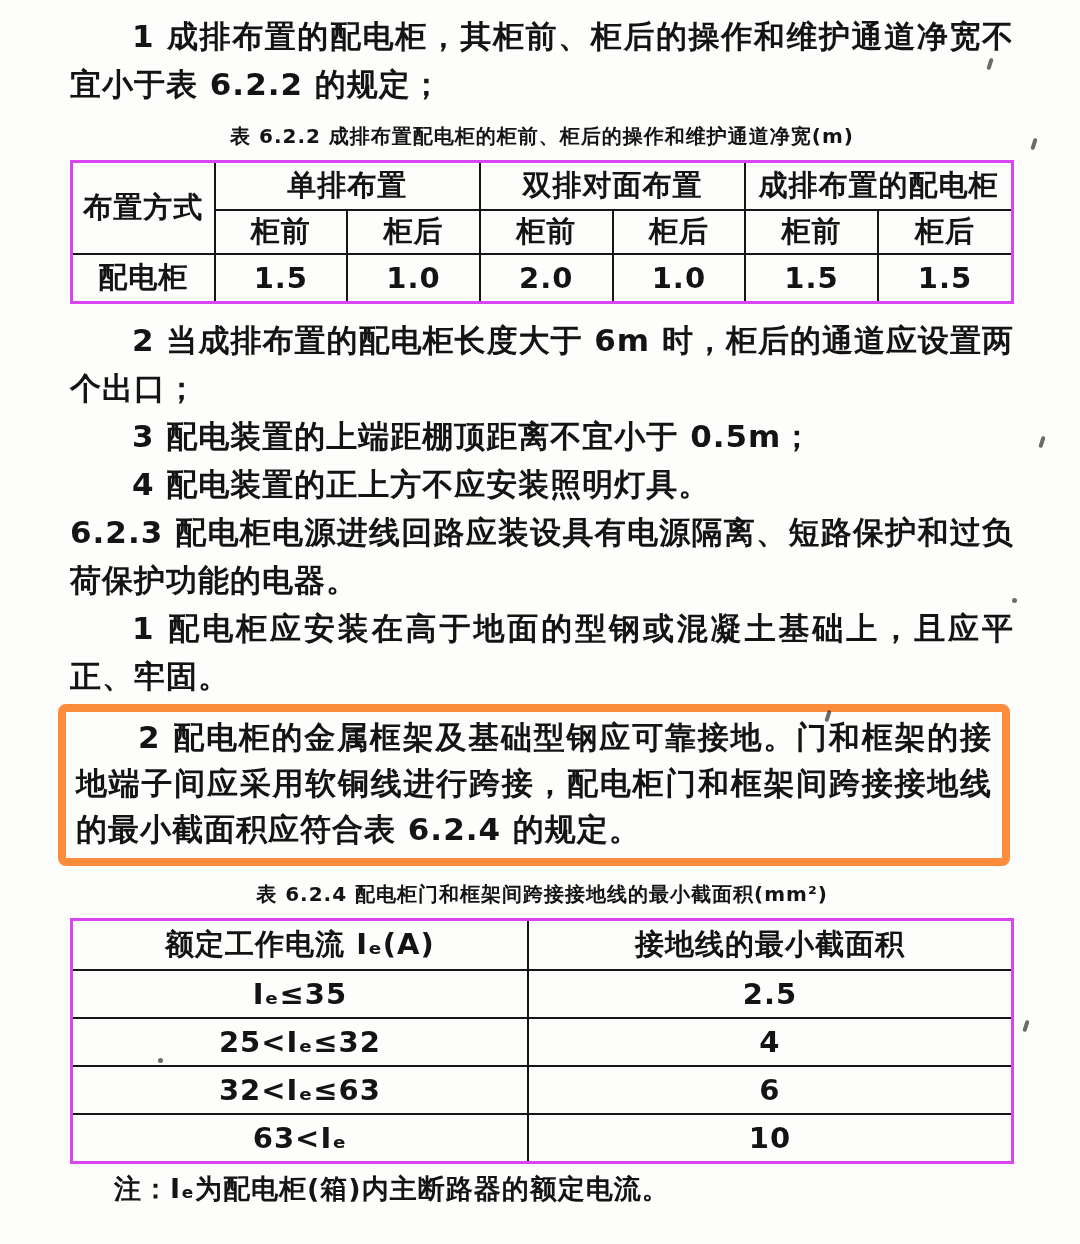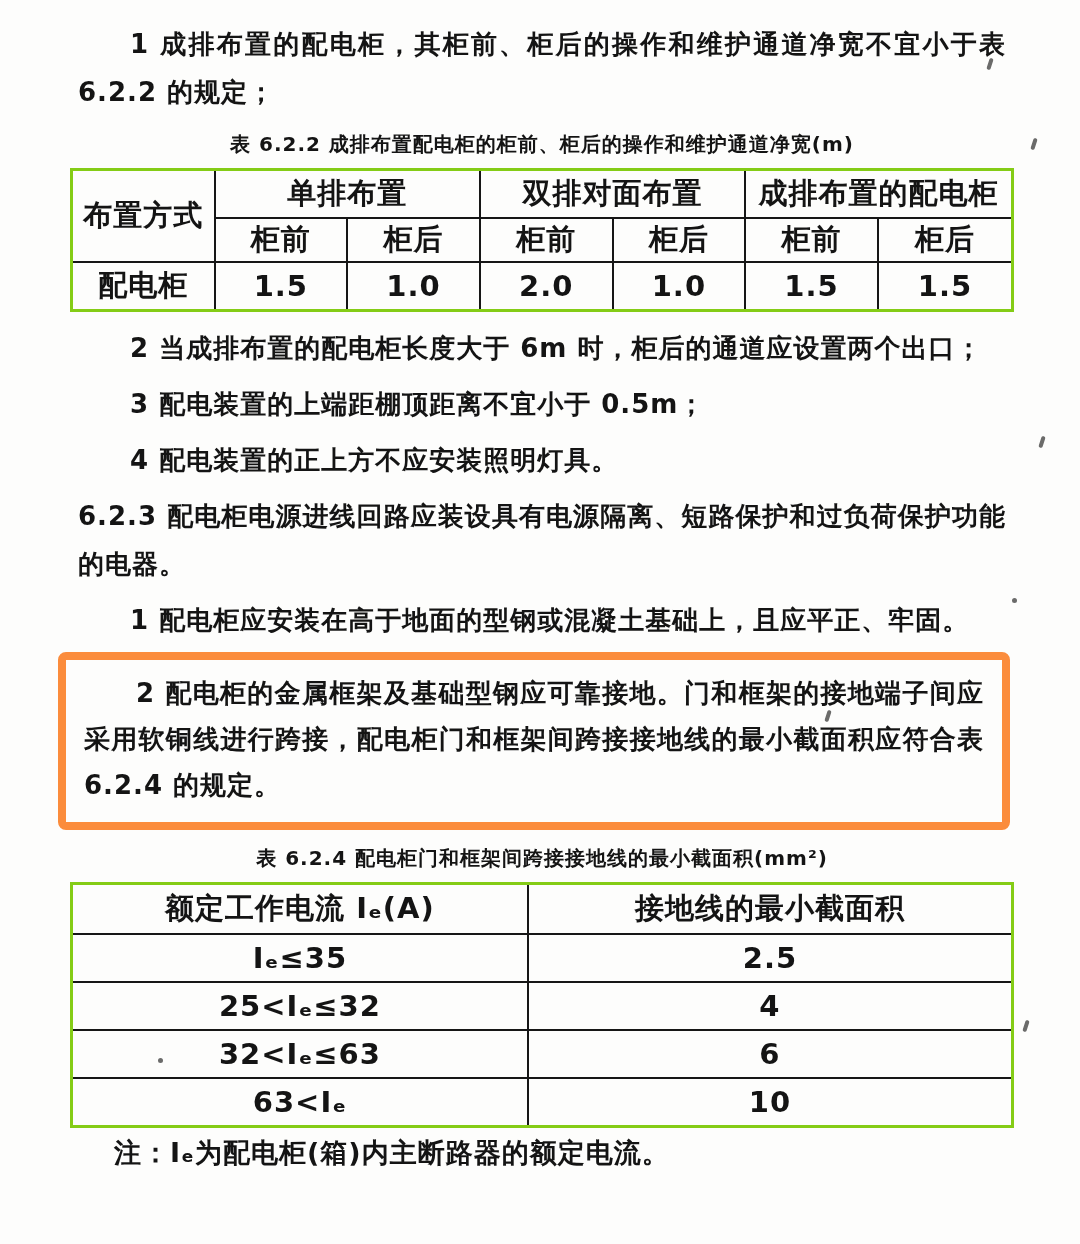--- a/index.html
+++ b/index.html
@@ -7,40 +7,40 @@
     width:1080px;height:1244px;
     background:#fdfdfc;
     color:#141414;
     font-family:"DejaVu Sans","Liberation Sans",sans-serif;
     font-weight:700;
     position:relative;
     overflow:hidden;
   }
   .doc{padding:12px 66px 0 70px;}
   .para{
-    margin:8px;
-    font-size:26px;
+    margin:0;
+    font-size:31px;
     line-height:48px;
     text-align:justify;
     letter-spacing:1px;
   }
   .indent{text-indent:2em;}
   .caption{
     margin:10px 0 0 0;
     font-size:20px;
     line-height:36px;
     text-align:center;
     letter-spacing:1px;
   }
   table.tbl{
     width:100%;
     border-collapse:collapse;
     table-layout:fixed;
     margin-top:6px;
-    border:3px solid #84cc16;
+    border:3px solid #d946ef;
   }
   table.tbl td{
     border:2px solid #161616;
     text-align:center;
     vertical-align:middle;
     font-size:29px;
     font-weight:700;
     padding:0;
     letter-spacing:1px;
   }

